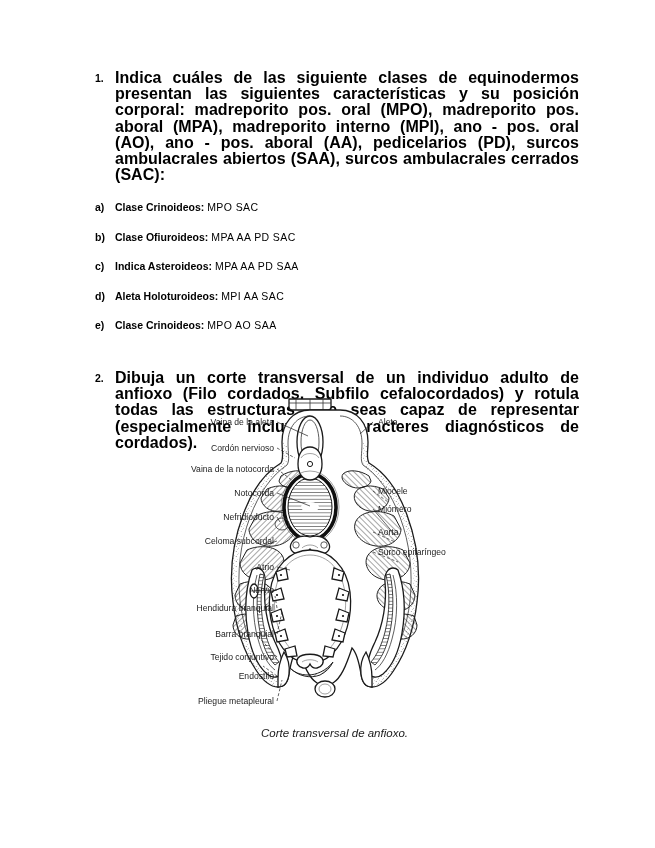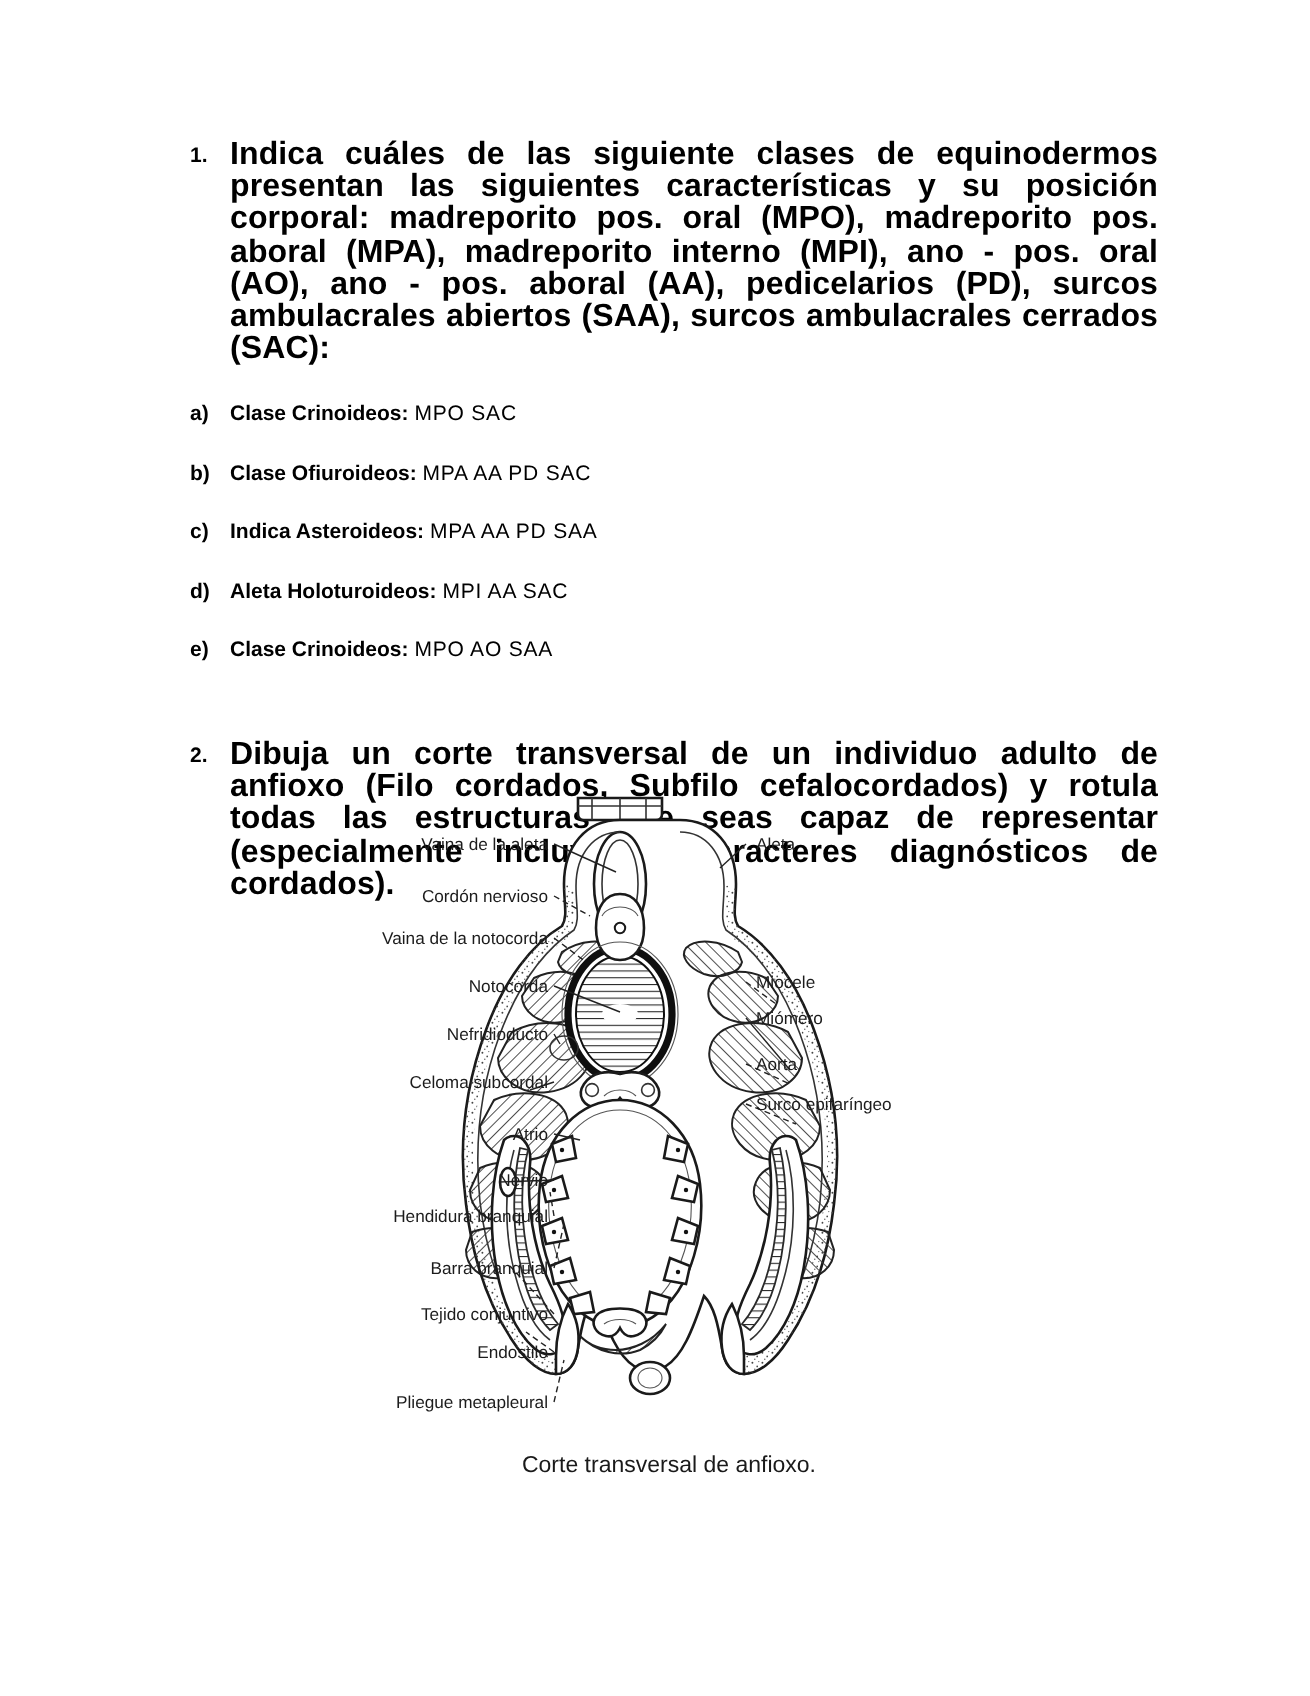--- a/index.html
+++ b/index.html
@@ -97,21 +97,21 @@
   }
   .fig-caption {
     position: absolute;
     left: 0;
     top: 727px;
     width: 655px;
     text-align: center;
     font-size: 11.5px;
     color: #1a1a1a;
   }
-  .fig-caption span { padding-left: 14px; }
+  .fig-caption span { padding-left: 14px; font-style: italic; }
 
   
   text.lbl {
     font-family: "Liberation Sans", sans-serif;
     font-size: 8.6px;
     fill: #1c1c1c;
   }
   .leader {
     stroke: #222222;
     stroke-width: 0.7;

